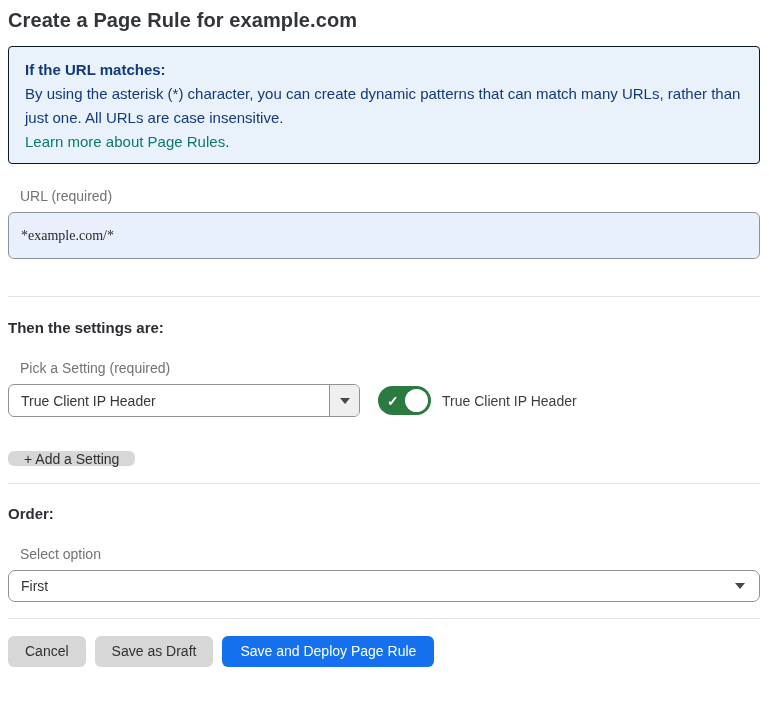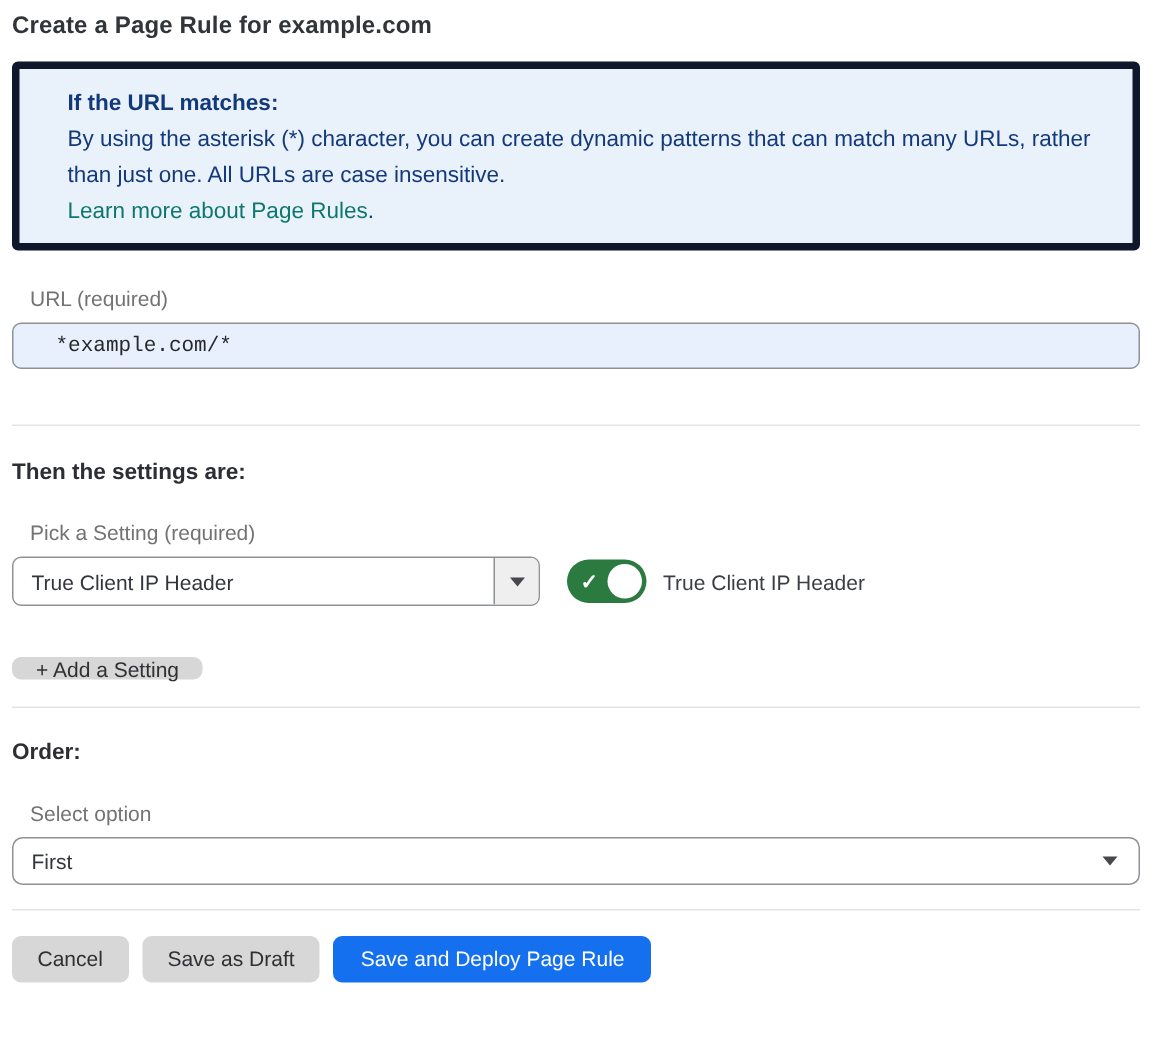--- a/index.html
+++ b/index.html
@@ -6,61 +6,61 @@
   html, body {
     width: 769px; height: 708px;
     background: #ffffff;
     font-family: "Liberation Sans", sans-serif;
     color: #36393e;
     overflow: hidden;
   }
   .container { padding: 0 9px 0 8px; width: 769px; }
 
   .page-title {
-    font-size: 16px;
+    font-size: 20px;
     font-weight: bold;
     color: #313439;
     padding-top: 9px;
     letter-spacing: 0.1px;
   }
 
   .info-box {
     margin-top: 14px;
     background: #e9f2fb;
-    border: 5px solid #0f172a;
+    border: 1px solid #0f172a;
     border-radius: 4px;
-    padding: 11px 16px 9px 32px;
+    padding: 11px 16px 9px 16px;
     color: #14397a;
     font-size: 15px;
     line-height: 24px;
   }
   .info-box .info-heading { font-weight: bold; }
   .info-box .info-link {
     color: #0f766e;
     cursor: pointer;
   }
 
   .field-label {
     margin-top: 24px;
     font-size: 14px;
     color: #737373;
     margin-left: 12px;
   }
 
   .url-input {
     margin-top: 8px;
     width: 752px;
-    height: 31px;
+    height: 47px;
     background: #e8f0fe;
     border: 1px solid #8e9196;
     border-radius: 6px;
-    font-family: Liberation Mono, monospace;
+    font-family: Liberation Serif, serif;
     font-size: 14px;
     color: #26282c;
-    padding: 0 28px;
+    padding: 0 12px;
     display: block;
     outline: none;
   }
 
   .divider {
     border: none;
     border-top: 1px solid #e3e3e4;
     width: 752px;
   }
   .divider-1 { margin-top: 37px; }

